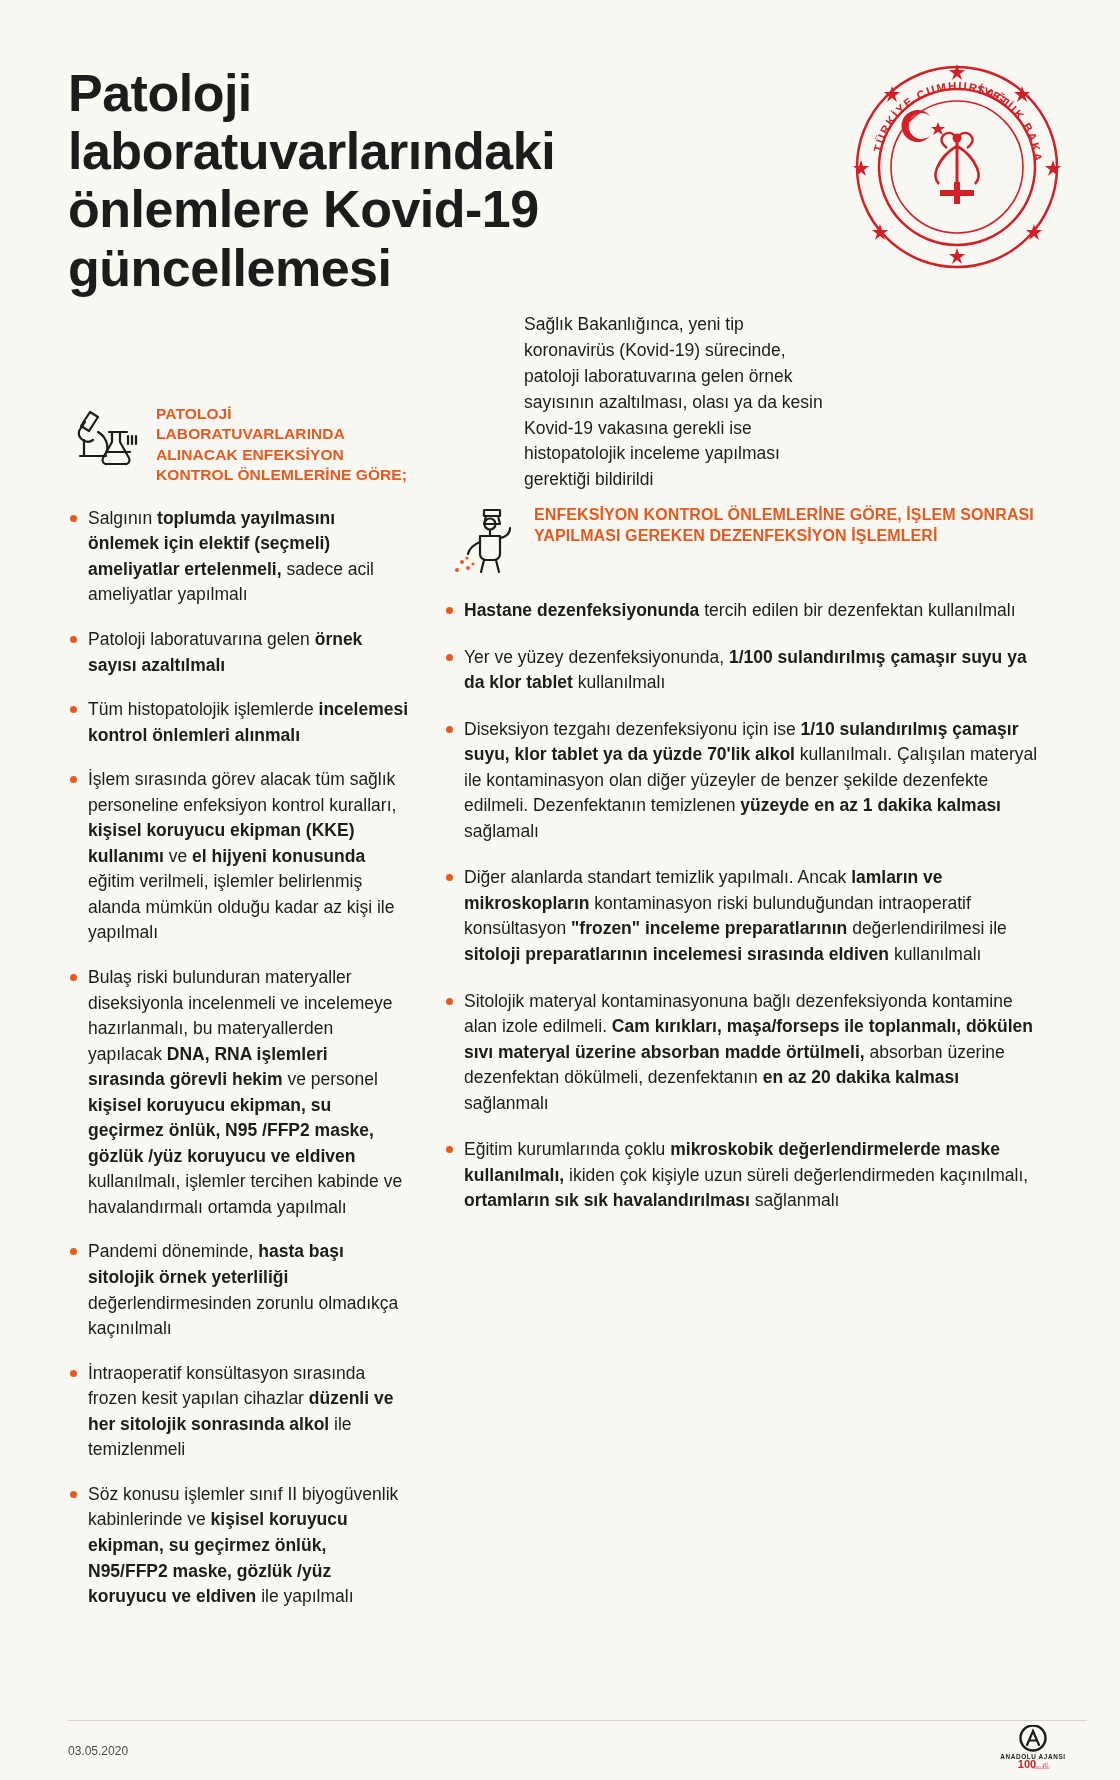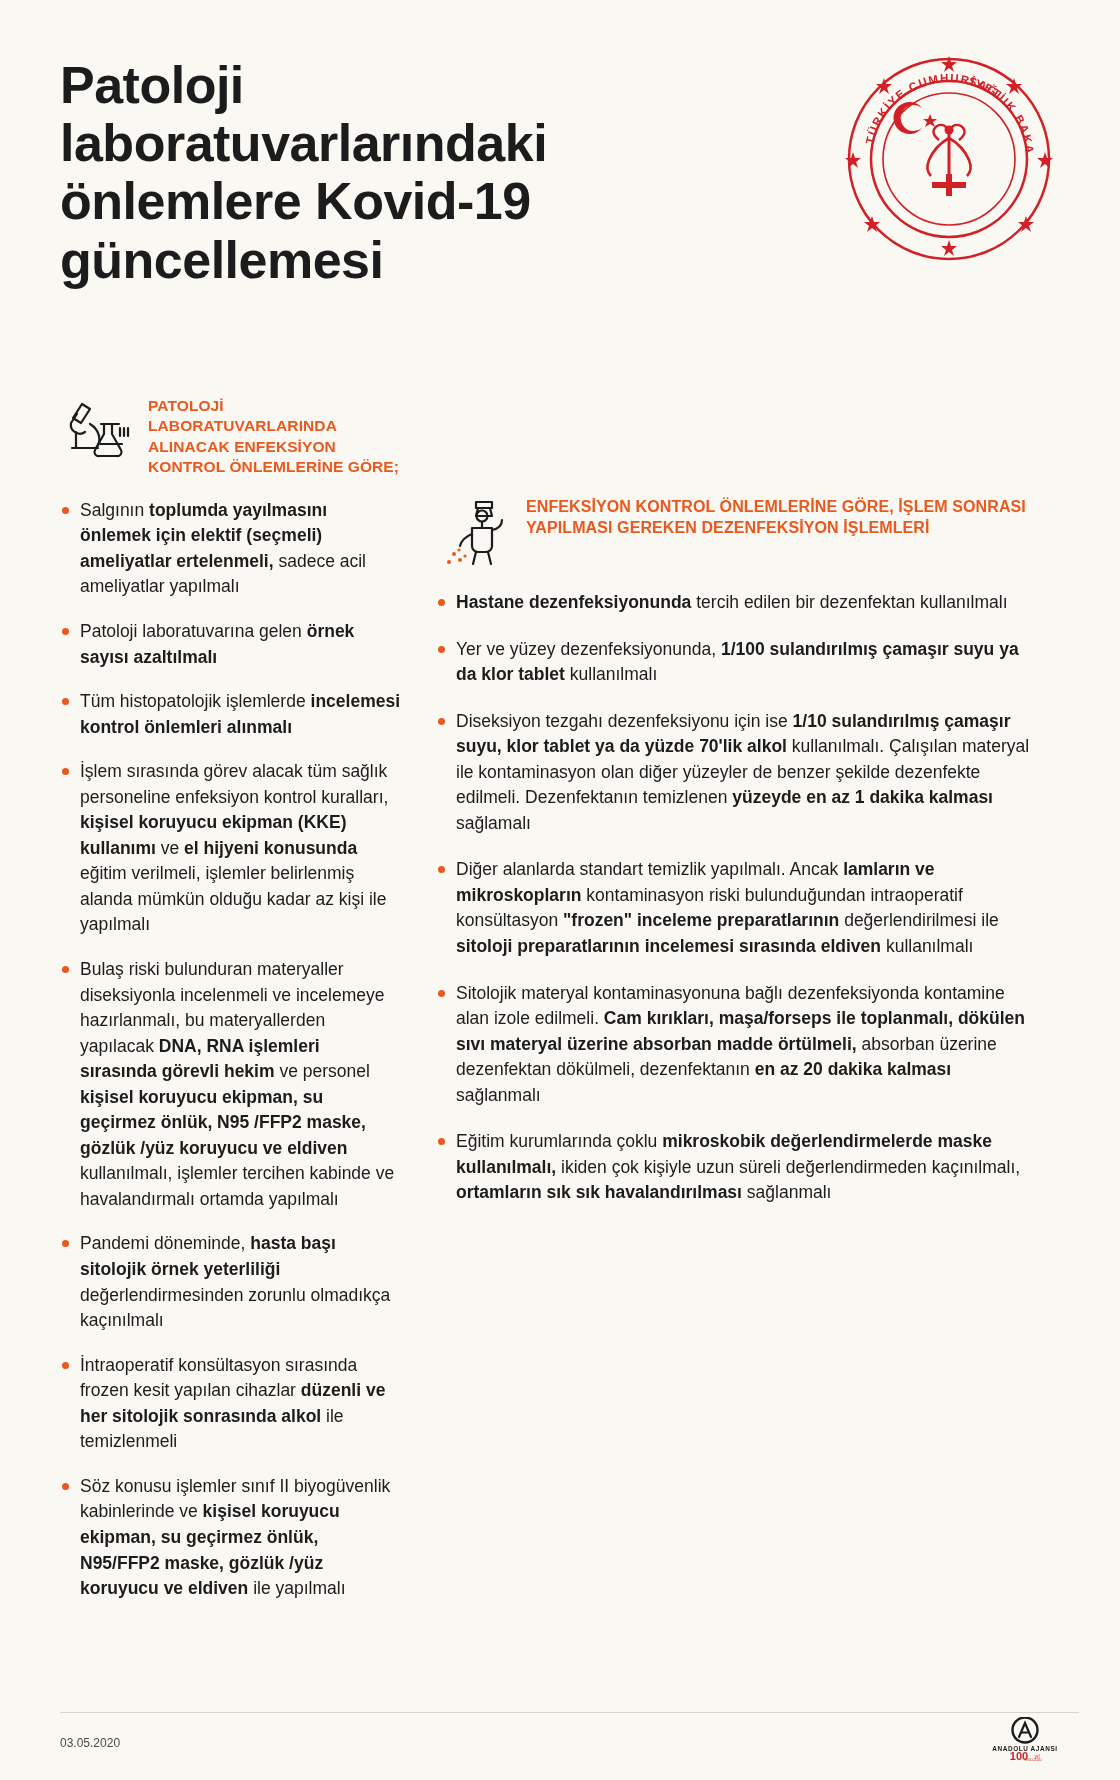--- a/index.html
+++ b/index.html
@@ -7,21 +7,21 @@
     width: 1120px;
     height: 1780px;
     background: #ffffff;
     font-family: "Liberation Sans", sans-serif;
   }
   .page {
     position: relative;
     width: 1120px;
     height: 1780px;
     background: #faf8f3;
-    padding: 4px;
+    padding: 12px;
     overflow: hidden;
   }
   .inner {
     position: relative;
     width: 1120px;
     height: 1780px;
     padding: 46px 56px 0 56px;
   }
 
   
@@ -177,20 +177,21 @@
             <path d="M102 120 h6 v22 h-6 z"></path>
           </g>
           <g fill="#d12026">
             <path d="M78 54 a16 16 0 1 0 0 20 a13 13 0 1 1 0 -20 z"></path>
             <polygon points="86,60 88,65 93,65 89,68 91,73 86,70 81,73 83,68 79,65 84,65"></polygon>
           </g>
         </svg>
       </div>
     </div>
 
+    <p class="intro">Sağlık Bakanlığınca, yeni tip koronavirüs (Kovid-19) sürecinde, patoloji laboratuvarına gelen örnek sayısının azaltılması, olası ya da kesin Kovid-19 vakasına gerekli ise histopatolojik inceleme yapılması gerektiği bildirildi</p>
 
     <div class="cols">
 
       <div class="col-left">
         <div class="sec-head">
           <div class="sec-icon">
             <svg width="74" height="76" viewBox="0 0 74 76" aria-hidden="true">
               <g fill="none" stroke="#1c1c1c" stroke-width="2.2" stroke-linecap="round" stroke-linejoin="round">
                 <path d="M22 10 l8 5 l-9 14 l-8 -5 z"></path>
                 <path d="M17 20 l-6 9 a9 9 0 0 0 14 9"></path>

